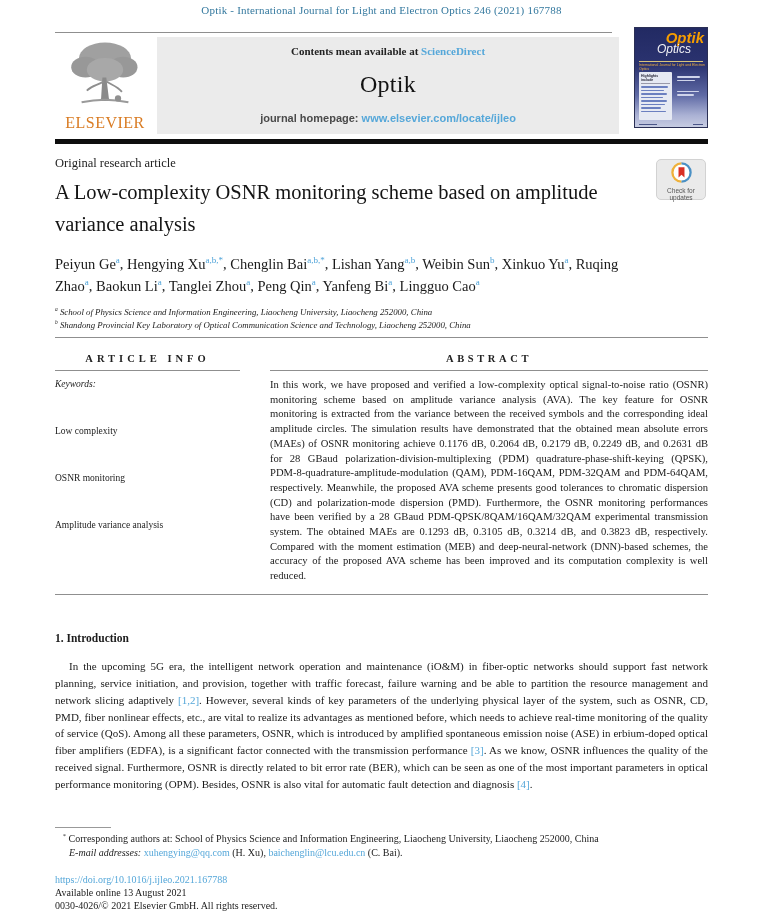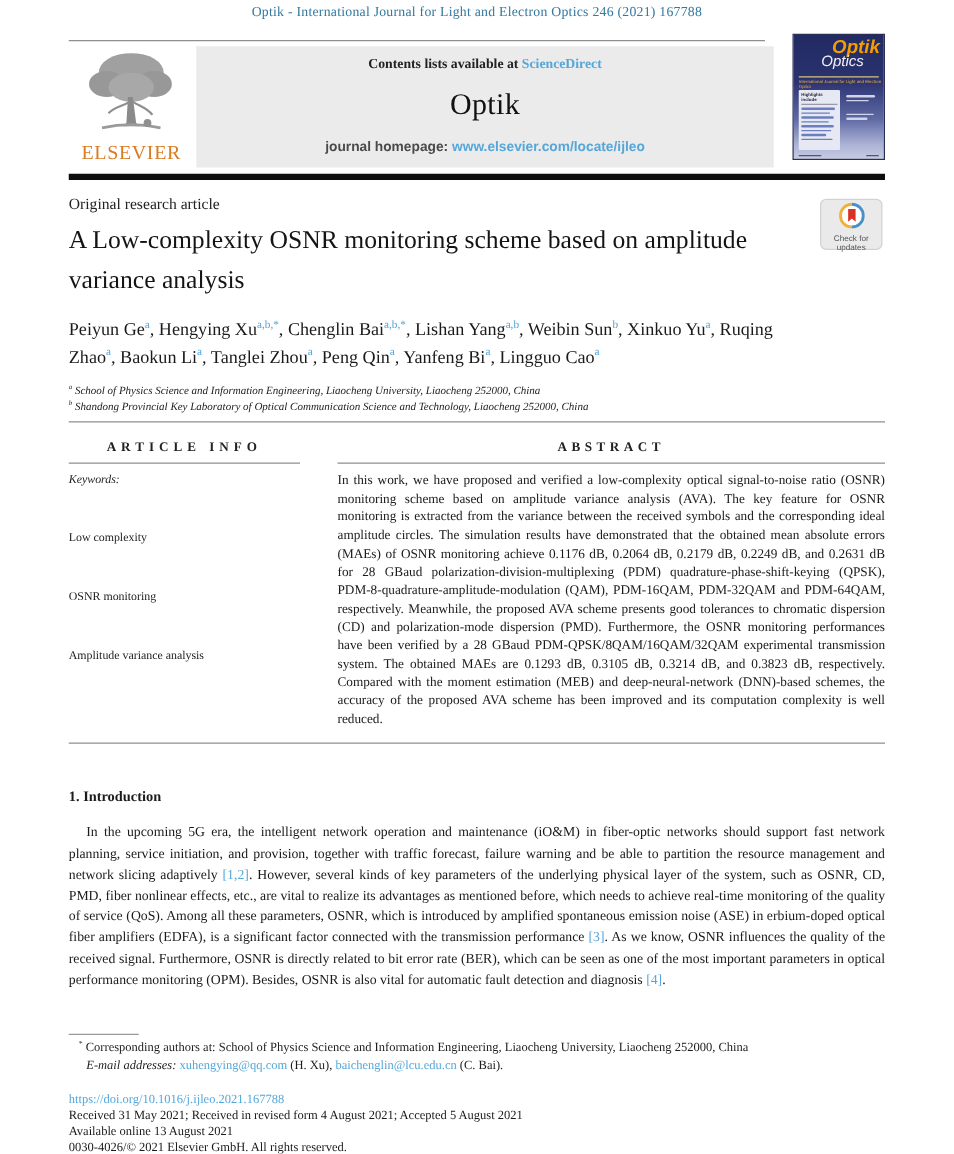--- a/index.html
+++ b/index.html
@@ -104,21 +104,21 @@
           <ellipse cx="30" cy="24" rx="14" ry="9" fill="#a8a8a8"></ellipse>
           <path d="M28 30 L27 46 L25 48 H35 L33 46 L31 30 Z" fill="#8a8a8a"></path>
           <path d="M29 33 C24 36 20 36 16 40 M31 33 C36 36 40 37 43 41" stroke="#8f8f8f" stroke-width="1.4" fill="none"></path>
           <path d="M12 49 Q30 45 48 49" stroke="#9a9a9a" stroke-width="1.6" fill="none"></path>
           <circle cx="40" cy="46" r="2.4" fill="#909090"></circle>
         </svg>
         <div class="elsevier-word">ELSEVIER</div>
       </div>
 
       <div class="header-box">
-        <div class="contents-line"><span>Contents lists available at </span><span class="link">ScienceDirect</span></div>
+        <div class="contents-line"><span>Contents mean available at </span><span class="link">ScienceDirect</span></div>
         <div class="journal-title">Optik</div>
         <div class="homepage-line"><span>journal homepage: </span><span class="link">www.elsevier.com/locate/ijleo</span></div>
       </div>
 
       <div class="cover">
         <div class="cover-title">Optik</div>
         <div class="cover-subtitle">Optics</div>
         <div class="cover-line"></div>
         <div class="cover-tagline">International Journal for Light and Electron Optics</div>
         <div class="cover-box">
@@ -192,18 +192,17 @@
     <div class="section-heading">1. Introduction</div>
     <div class="intro"><span>In the upcoming 5G era, the intelligent network operation and maintenance (iO&amp;M) in fiber-optic networks should support fast network planning, service initiation, and provision, together with traffic forecast, failure warning and be able to partition the resource management and network slicing adaptively </span><span class="link">[1,2]</span><span>. However, several kinds of key parameters of the underlying physical layer of the system, such as OSNR, CD, PMD, fiber nonlinear effects, etc., are vital to realize its advantages as mentioned before, which needs to achieve real-time monitoring of the quality of service (QoS). Among all these parameters, OSNR, which is introduced by amplified spontaneous emission noise (ASE) in erbium-doped optical fiber amplifiers (EDFA), is a significant factor connected with the transmission performance </span><span class="link">[3]</span><span>. As we know, OSNR influences the quality of the received signal. Furthermore, OSNR is directly related to bit error rate (BER), which can be seen as one of the most important parameters in optical performance monitoring (OPM). Besides, OSNR is also vital for automatic fault detection and diagnosis </span><span class="link">[4]</span><span>.</span></div>
 
     <div class="fn-rule"></div>
     <div class="footnote">
       <div><sup class="sup-black">*</sup><span> Corresponding authors at: School of Physics Science and Information Engineering, Liaocheng University, Liaocheng 252000, China</span></div>
       <div class="line2"><span class="italic">E-mail addresses: </span><span class="link">xuhengying@qq.com</span><span> (H. Xu), </span><span class="link">baichenglin@lcu.edu.cn</span><span> (C. Bai).</span></div>
     </div>
 
     <div class="doi link">https://doi.org/10.1016/j.ijleo.2021.167788</div>
-    <div class="footer-line">Received 31 May 2021; Received in revised form 4 August 2021; Accepted 5 August 2021</div>
     <div class="footer-line">Available online 13 August 2021</div>
     <div class="footer-line">0030-4026/© 2021 Elsevier GmbH. All rights reserved.</div>
 
   </div>
 </div>
 
 </body></html>

